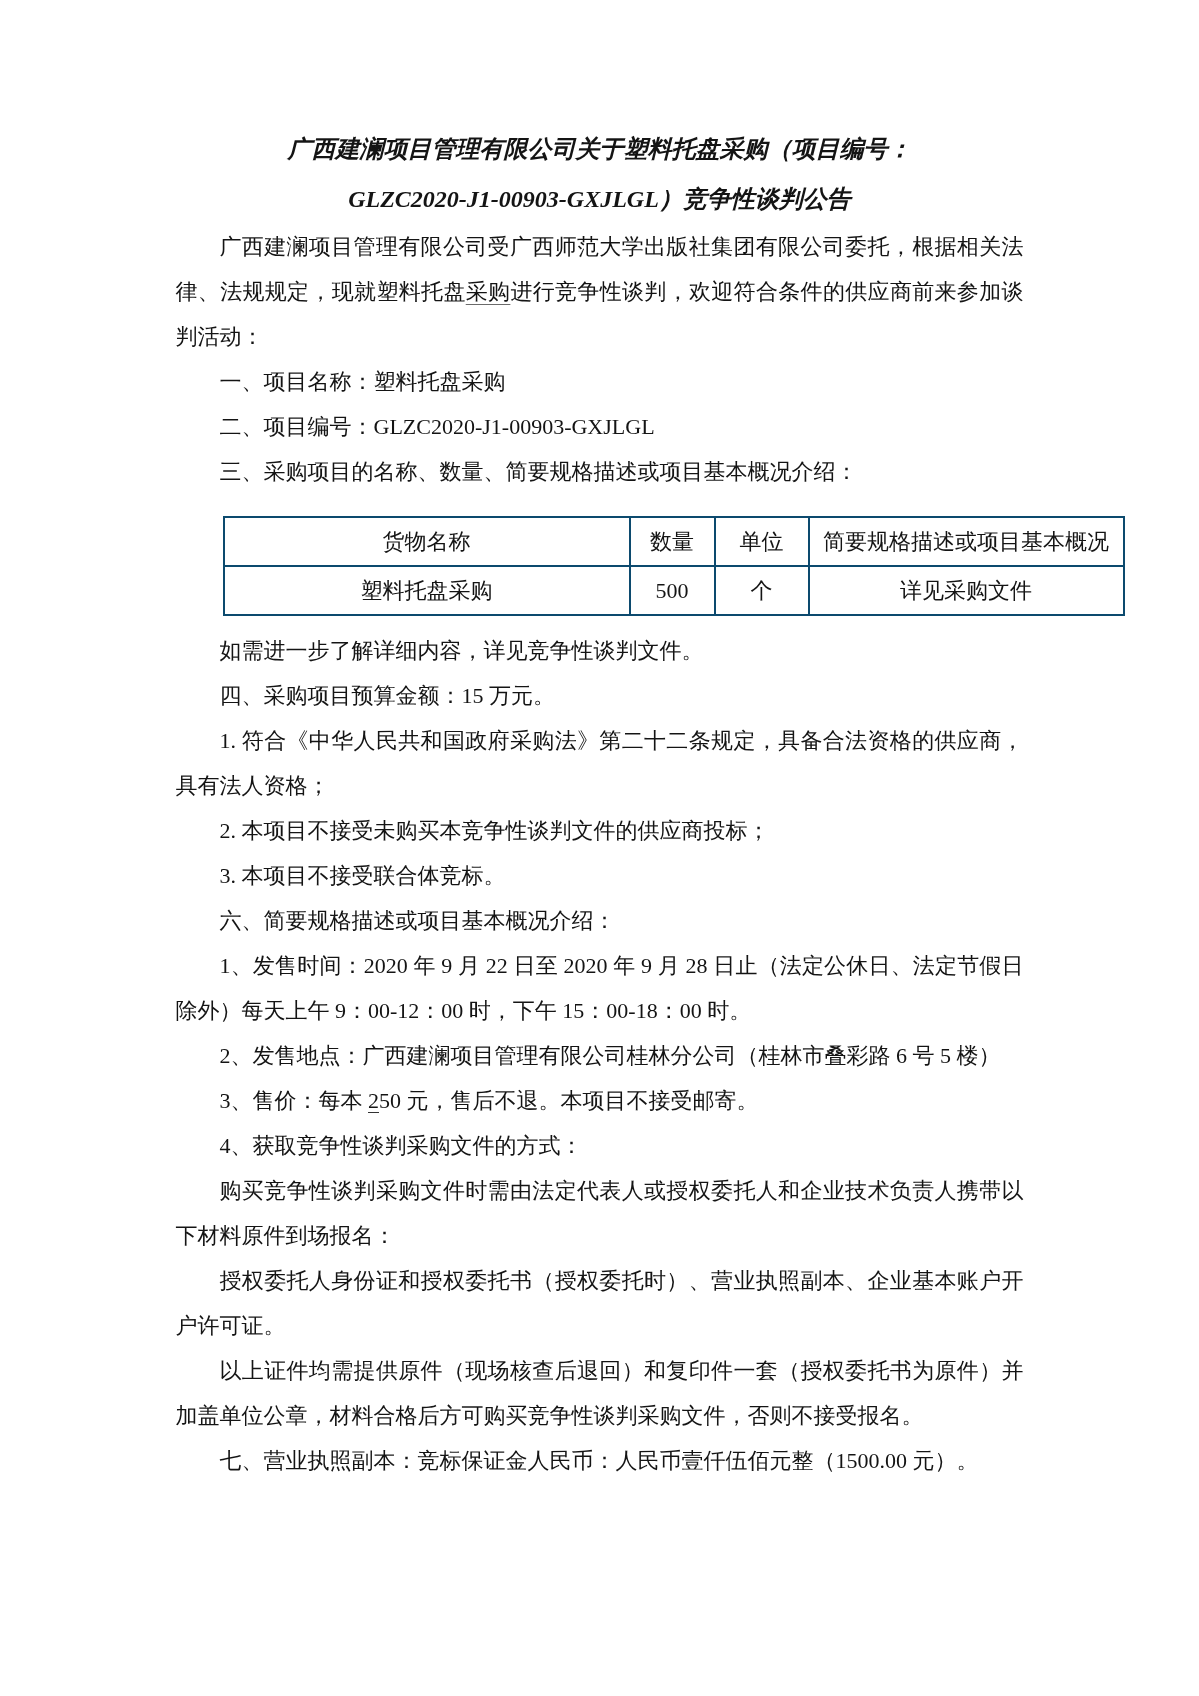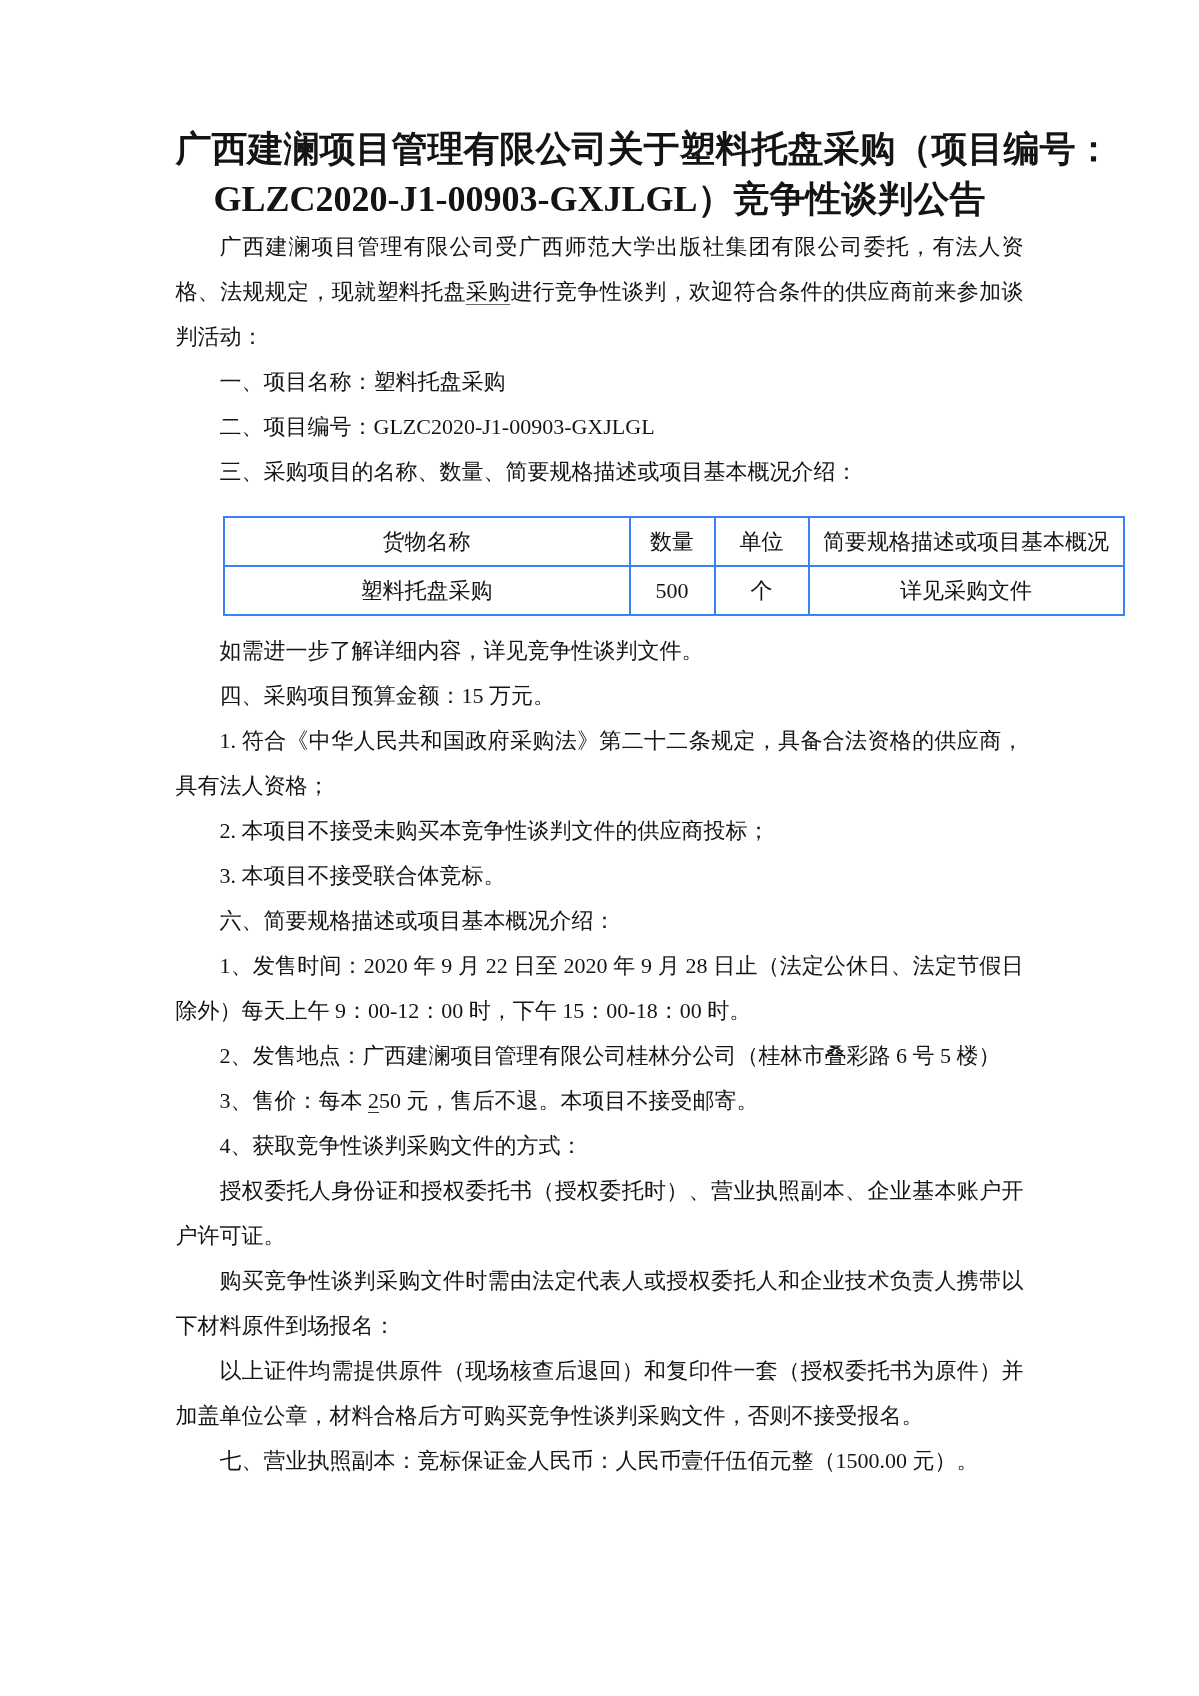--- a/index.html
+++ b/index.html
@@ -18,23 +18,24 @@
   .doc {
     width: 848px;
     margin: 0 auto;
     padding-top: 124px;
     font-size: 22px;
     line-height: 45px;
   }
   .title {
     text-align: center;
     font-weight: bold;
-    font-size: 36px;
+    font-size: 24px;
     line-height: 50px;
     white-space: nowrap;
+    font-style: italic;
   }
   p {
     margin: 0;
     text-indent: 44px;
     text-align: justify;
   }
   .bold { font-weight: normal; }
   .u-mark {
     text-decoration: underline;
     text-decoration-thickness: 1px;
@@ -48,42 +49,42 @@
     text-underline-offset: 4px;
     text-decoration-color: #333;
   }
   table.goods {
     border-collapse: collapse;
     table-layout: fixed;
     width: 900px;
     margin: 22px 0 12px 47px;
   }
   table.goods td {
-    border: 2px solid #3b82f6;
+    border: 2px solid #0c4a6e;
     text-align: center;
     vertical-align: middle;
     height: 47px;
     padding: 0 4px;
     font-size: 22px;
     line-height: 26px;
   }
   col.c1 { width: 406px; }
   col.c2 { width: 85px; }
   col.c3 { width: 94px; }
   col.c4 { width: 315px; }
 </style>
 </head>
 <body>
 
 <div class="doc">
 
   <div class="title">广西建澜项目管理有限公司关于塑料托盘采购（项目编号：</div>
   <div class="title">GLZC2020-J1-00903-GXJLGL）竞争性谈判公告</div>
 
-  <p><span>广西建澜项目管理有限公司受广西师范大学出版社集团有限公司委托，有法人资格、法规规定，现就塑料托盘</span><span class="u-mark">采购</span><span>进行竞争性谈判，欢迎符合条件的供应商前来参加谈判活动：</span></p>
+  <p><span>广西建澜项目管理有限公司受广西师范大学出版社集团有限公司委托，根据相关法律、法规规定，现就塑料托盘</span><span class="u-mark">采购</span><span>进行竞争性谈判，欢迎符合条件的供应商前来参加谈判活动：</span></p>
 
   <p>一、项目名称：塑料托盘采购</p>
   <p>二、项目编号：GLZC2020-J1-00903-GXJLGL</p>
   <p>三、采购项目的名称、数量、简要规格描述或项目基本概况介绍：</p>
 
   <table class="goods">
     <colgroup>
       <col class="c1">
         <col class="c2">
         <col class="c3">
@@ -115,19 +116,19 @@
 
   <p class="bold">六、简要规格描述或项目基本概况介绍：</p>
 
   <p><span class="bold">1、发售时间：</span><span>2020 年 9 月 22 日至 2020 年 9 月 28 日止（法定公休日、法定节假日除外）每天上午 9：00-12：00 时，下午 15：00-18：00 时。</span></p>
 
   <p><span class="bold">2、发售地点：</span><span>广西建澜项目管理有限公司桂林分公司（桂林市叠彩路 6 号 5 楼）</span></p>
 
   <p><span class="bold">3、售价：</span><span>每本 </span><span class="u-dark">2</span><span>50 元，售后不退。本项目不接受邮寄。</span></p>
 
   <p class="bold">4、获取竞争性谈判采购文件的方式：</p>
+  <p class="bold">购买竞争性谈判采购文件时需由法定代表人或授权委托人和企业技术负责人携带以下材料原件到场报名：</p>
   <p class="bold">授权委托人身份证和授权委托书（授权委托时）、营业执照副本、企业基本账户开户许可证。</p>
-  <p class="bold">购买竞争性谈判采购文件时需由法定代表人或授权委托人和企业技术负责人携带以下材料原件到场报名：</p>
   <p class="bold">以上证件均需提供原件（现场核查后退回）和复印件一套（授权委托书为原件）并加盖单位公章，材料合格后方可购买竞争性谈判采购文件，否则不接受报名。</p>
 
   <p><span class="bold">七、营业执照副本：</span><span>竞标保证金人民币：人民币壹仟伍佰元整（1500.00 元）。</span></p>
 
 </div>
 
 </body></html>

